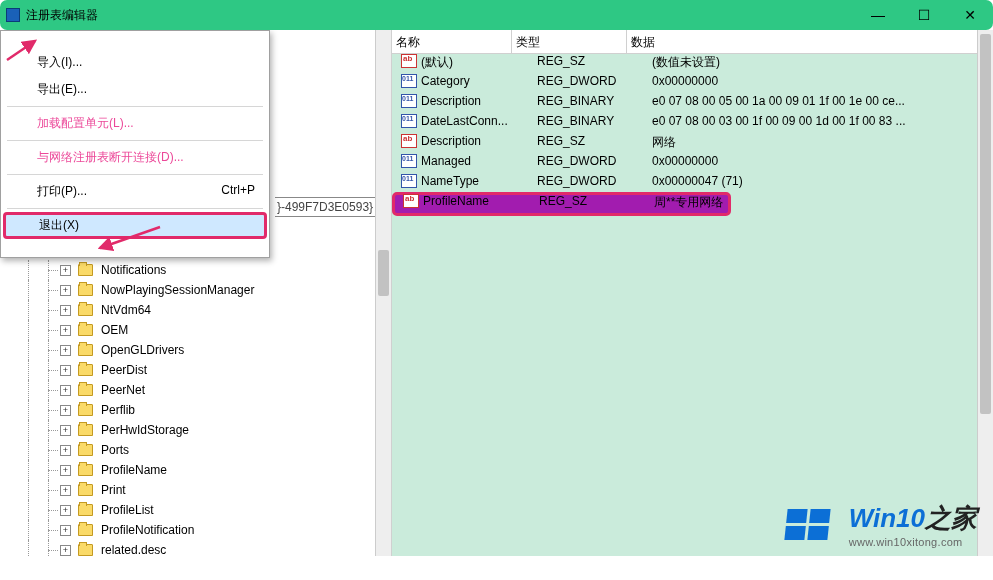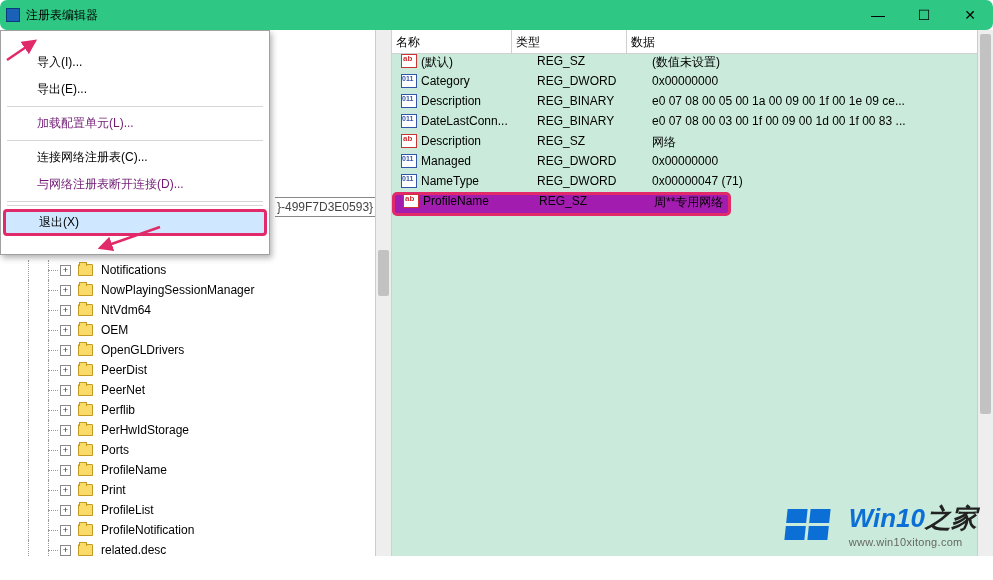--- a/index.html
+++ b/index.html
@@ -30,21 +30,21 @@
   .listpane { flex:1; background:#caebdb; position:relative; }
 
   
   .dropdown {
     position:absolute; top:0; left:0; width:270px; background:#fff; border:1px solid #a0a0a0;
     box-shadow: 2px 3px 6px rgba(0,0,0,0.3); z-index:50;
     padding: 18px 0;
     font-size:12px;
   }
   .dropdown .ditem { padding: 5px 14px 5px 36px; display:flex; justify-content:space-between; }
-  .dropdown .ditem.disabled { color:#701a75; }
+  .dropdown .ditem.disabled { color:#ec4899; }
   .dropdown .dsep { height:1px; background:#d6d6d6; margin:3px 6px; }
   .dropdown .ditem.exit-hl {
     background:#cfe8ff;
     border: 3px solid #e12a6a; border-radius:4px;
     margin: 0 2px; padding: 2px 11px 2px 33px;
   }
 
   
   .arrow-svg { position:absolute; z-index:60; pointer-events:none; }
 
@@ -126,27 +126,28 @@
             <span>导入(I)...</span>
           </div>
         <div class="ditem">
             <span>导出(E)...</span>
           </div>
         <div class="dsep"></div>
         <div class="ditem disabled">
             <span>加载配置单元(L)...</span>
           </div>
         <div class="dsep"></div>
-        <div class="ditem">
-            <span>连接网络注册表(C)...</span>
-          </div>
         <div class="ditem disabled">
             <span>与网络注册表断开连接(D)...</span>
           </div>
         <div class="dsep"></div>
+        <div class="ditem">
+          <span>打印(P)...</span>
+          <span>Ctrl+P</span>
+        </div>
         <div class="dsep"></div>
         <div class="ditem exit-hl">
             <span>退出(X)</span>
           </div>
       </div>
 
       <svg class="arrow-svg" style="left:5px; top:8px;" width="40" height="24">
         <defs>
             <marker id="ah1" markerWidth="6" markerHeight="6" refX="5" refY="3" orient="auto">
               <path d="M0,0 L6,3 L0,6 Z" fill="#e12a6a"></path>
@@ -324,21 +325,21 @@
           <div class="row">
             <span class="ricon ico-bin"></span>
             <span class="c1">Category</span>
             <span class="c2">REG_DWORD</span>
             <span class="c3">0x00000000</span>
           </div>
           <div class="row">
             <span class="ricon ico-bin"></span>
             <span class="c1">Description</span>
             <span class="c2">REG_BINARY</span>
-            <span class="c3">e0 07 08 00 05 00 1a 00 09 00 1f 00 1e 09 ce...</span>
+            <span class="c3">e0 07 08 00 05 00 1a 00 09 01 1f 00 1e 00 ce...</span>
           </div>
           <div class="row">
             <span class="ricon ico-bin"></span>
             <span class="c1">DateLastConn...</span>
             <span class="c2">REG_BINARY</span>
             <span class="c3">e0 07 08 00 03 00 1f 00 09 00 1d 00 1f 00 83 ...</span>
           </div>
           <div class="row">
             <span class="ricon ico-sz"></span>
             <span class="c1">Description</span>

